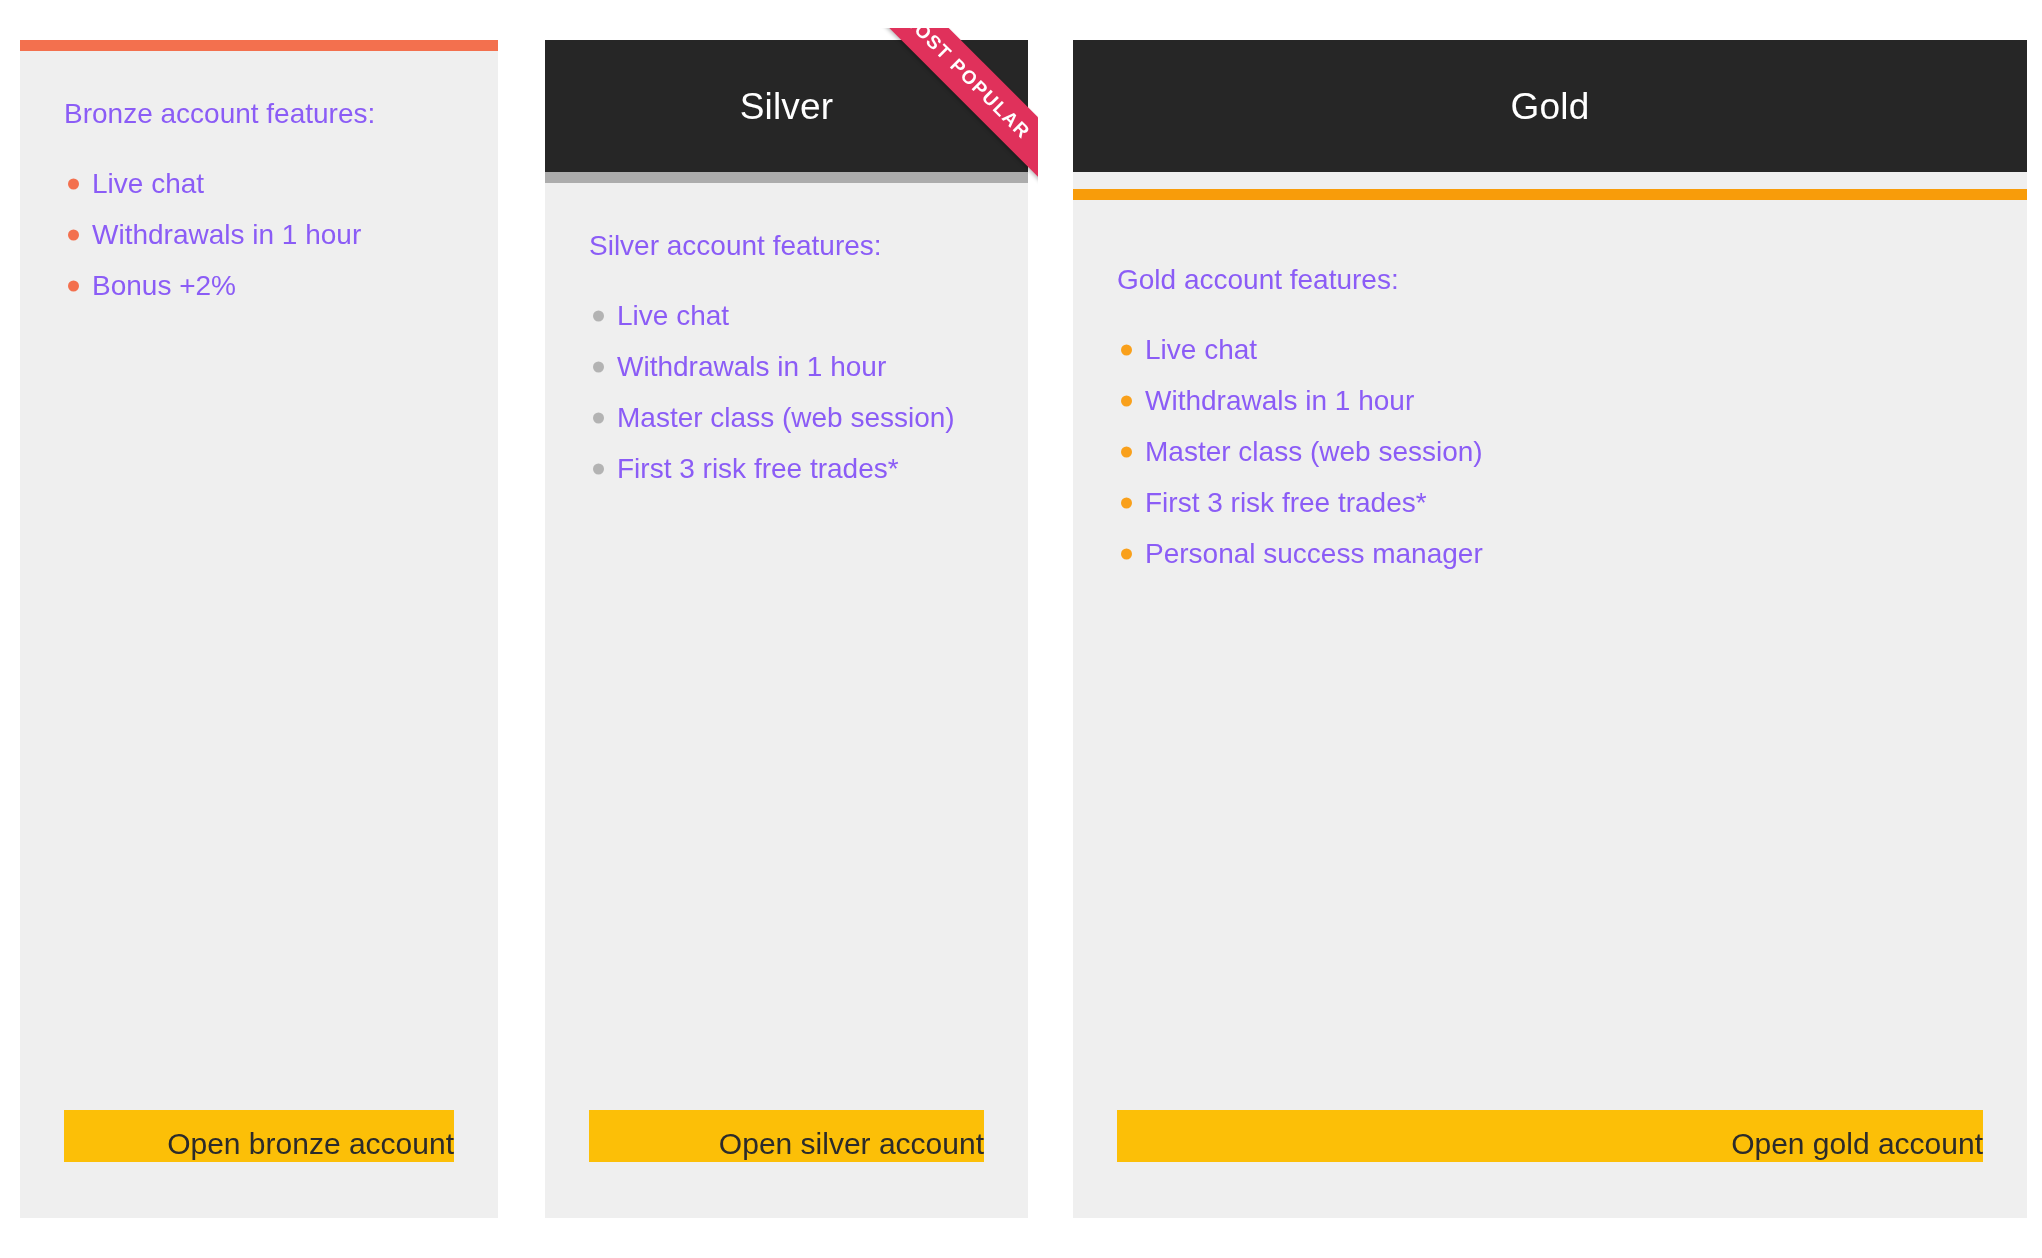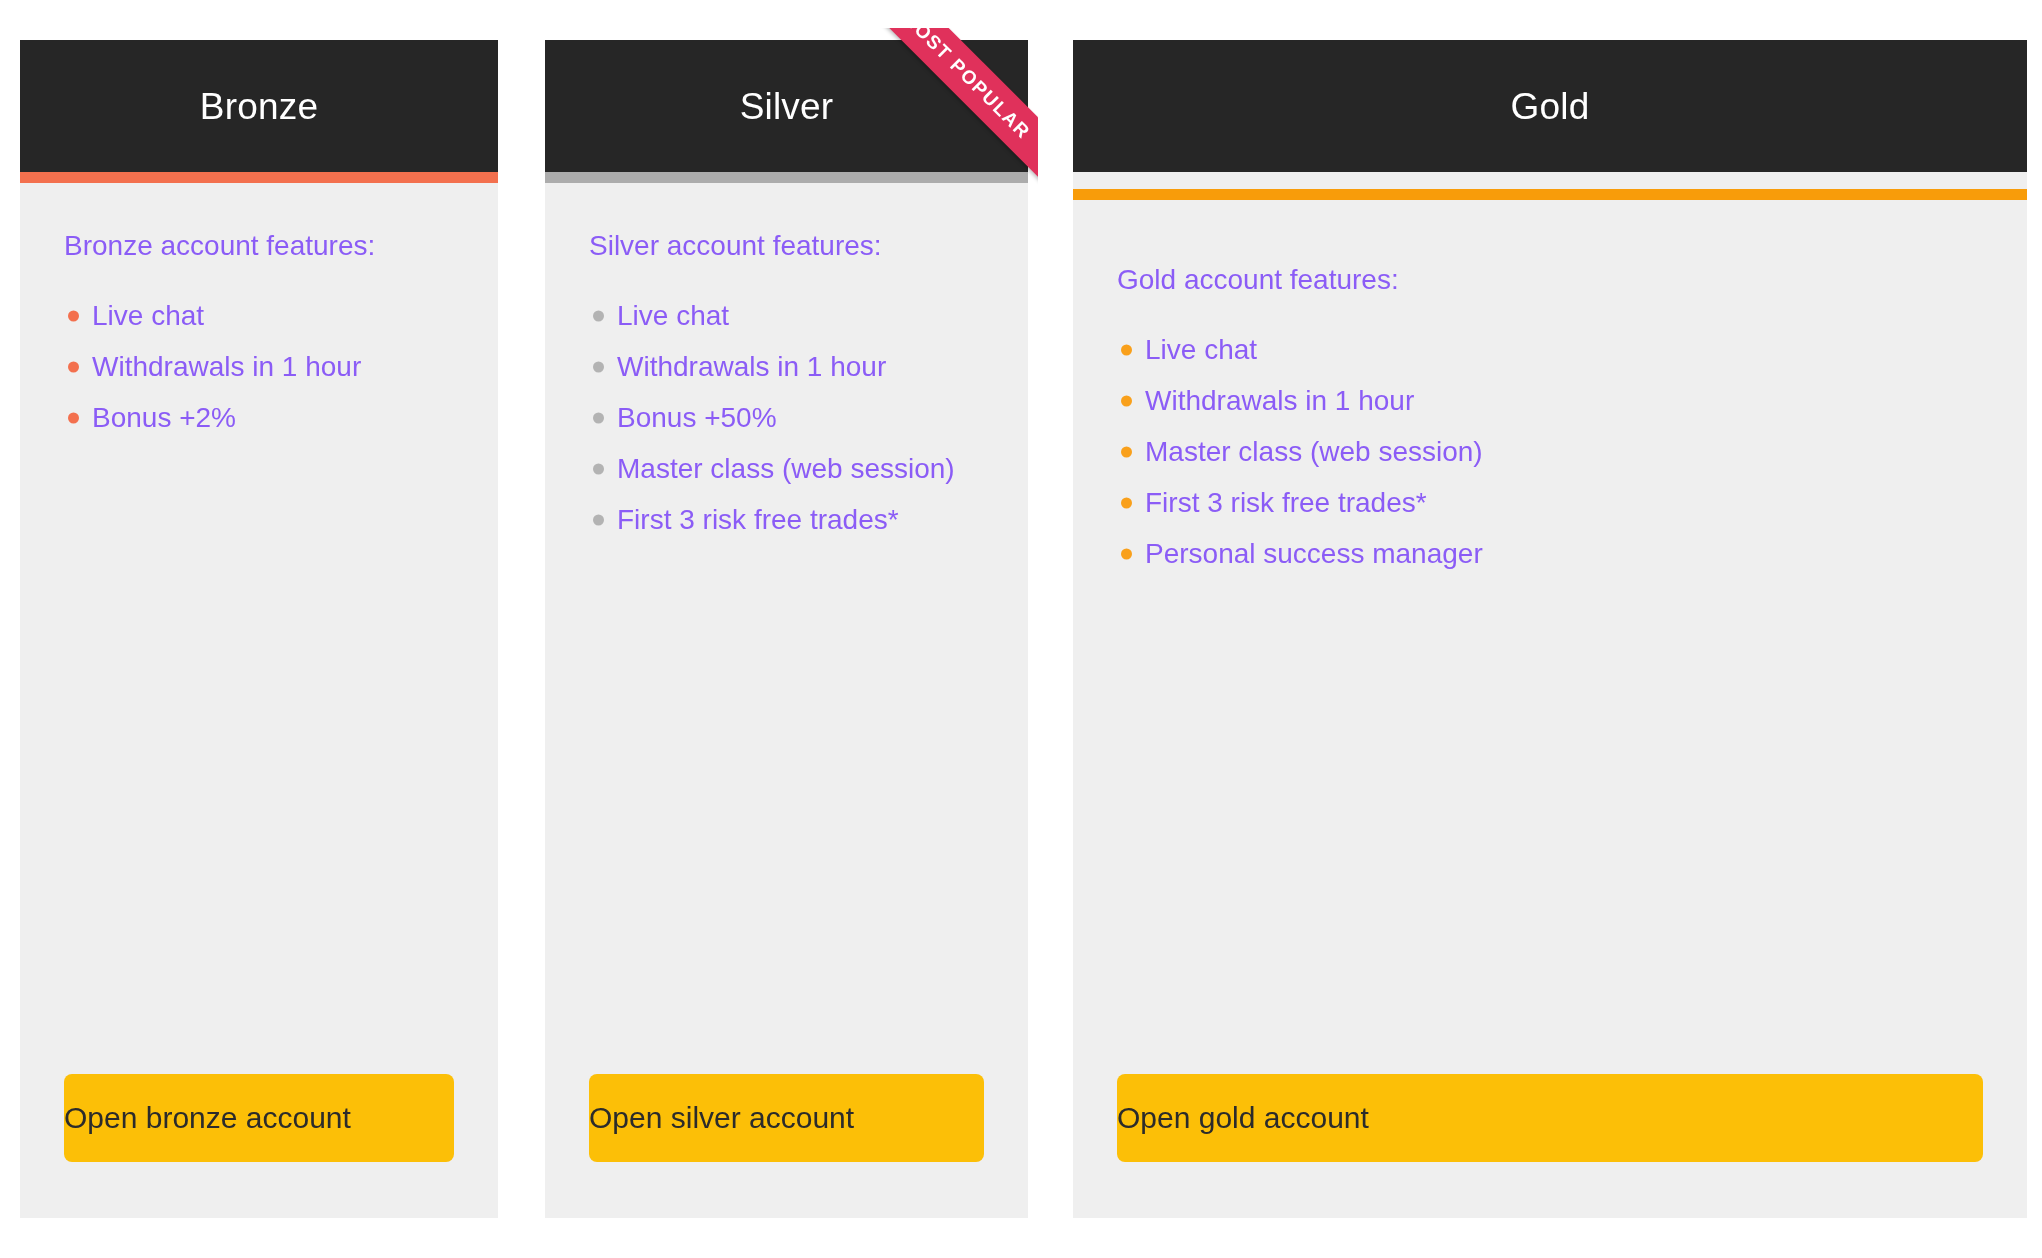--- a/index.html
+++ b/index.html
@@ -128,43 +128,40 @@
   .spacer { flex:1 1 auto; min-height:20px; }
 
   
   .cta-zone {
     padding:0 44px 56px 44px;
     flex:0 0 auto;
   }
   .cta-button {
     display:block;
     width:100%;
-    height:88px;
+    height:52px;
     background:#fcbf07;
     border:none;
-    border-radius:8px;
+    border-radius:0;
     color:#2b2b2b;
     font-family:"Liberation Sans", sans-serif;
     font-size:30px;
     font-weight:400;
     cursor:pointer;
     line-height:68px;
-    text-align:left;
+    text-align:right;
     padding:0;
   }
 </style>
 </head>
 <body>
 
 <div class="pricing-table">
 
   <div class="card bronze">
-    <div class="card-header">
-      <div class="card-title">Bronze</div>
-    </div>
     <div class="accent-bar accent-bronze"></div>
     <div class="card-body">
       <div class="features-heading">Bronze account features:</div>
       <ul class="features-list">
         <li class="feature-item">
           <span class="feature-bullet bullet-bronze"></span>
           <span>Live chat</span>
         </li>
         <li class="feature-item">
           <span class="feature-bullet bullet-bronze"></span>
@@ -196,24 +193,20 @@
         <li class="feature-item">
           <span class="feature-bullet bullet-silver"></span>
           <span>Live chat</span>
         </li>
         <li class="feature-item">
           <span class="feature-bullet bullet-silver"></span>
           <span>Withdrawals in 1 hour</span>
         </li>
         <li class="feature-item">
           <span class="feature-bullet bullet-silver"></span>
-          <span>Bonus +50%</span>
-        </li>
-        <li class="feature-item">
-          <span class="feature-bullet bullet-silver"></span>
           <span>Master class (web session)</span>
         </li>
         <li class="feature-item">
           <span class="feature-bullet bullet-silver"></span>
           <span>First 3 risk free trades*</span>
         </li>
       </ul>
       <div class="spacer"></div>
     </div>
     <div class="cta-zone">

